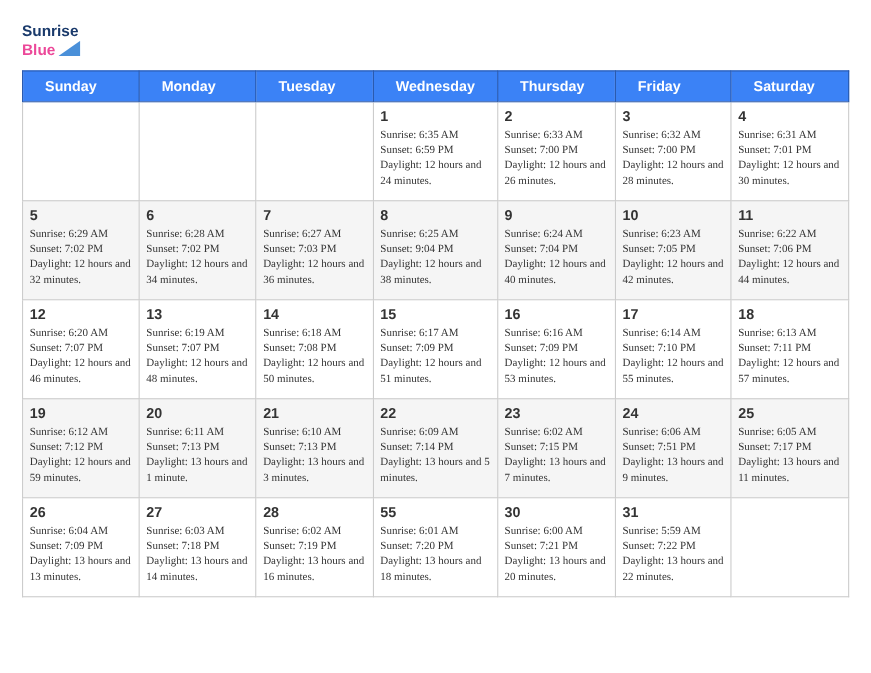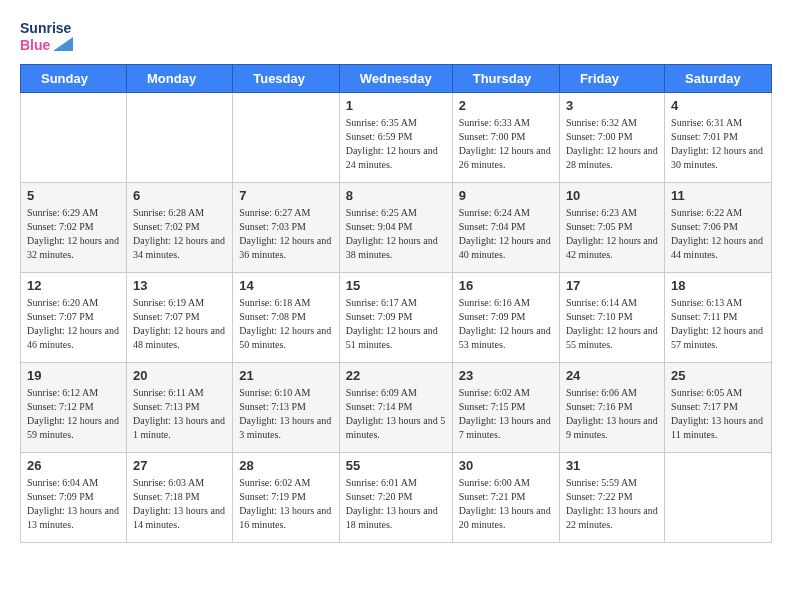--- a/index.html
+++ b/index.html
@@ -277,21 +277,21 @@
         <td>
           <span class="day-number">23</span>
           <div class="day-info">Sunrise: 6:02 AM
 Sunset: 7:15 PM
 Daylight: 13 hours
 and 7 minutes.</div>
         </td>
         <td>
           <span class="day-number">24</span>
           <div class="day-info">Sunrise: 6:06 AM
-Sunset: 7:16 PM
+Sunset: 7:51 PM
 Daylight: 13 hours
 and 9 minutes.</div>
         </td>
         <td>
           <span class="day-number">25</span>
           <div class="day-info">Sunrise: 6:05 AM
 Sunset: 7:17 PM
 Daylight: 13 hours
 and 11 minutes.</div>
         </td>

